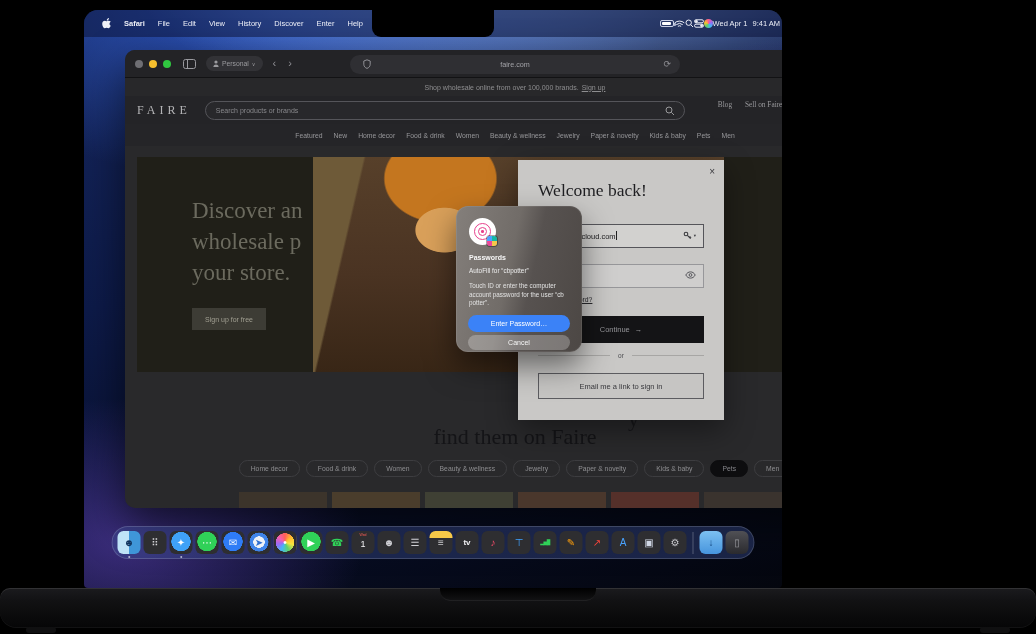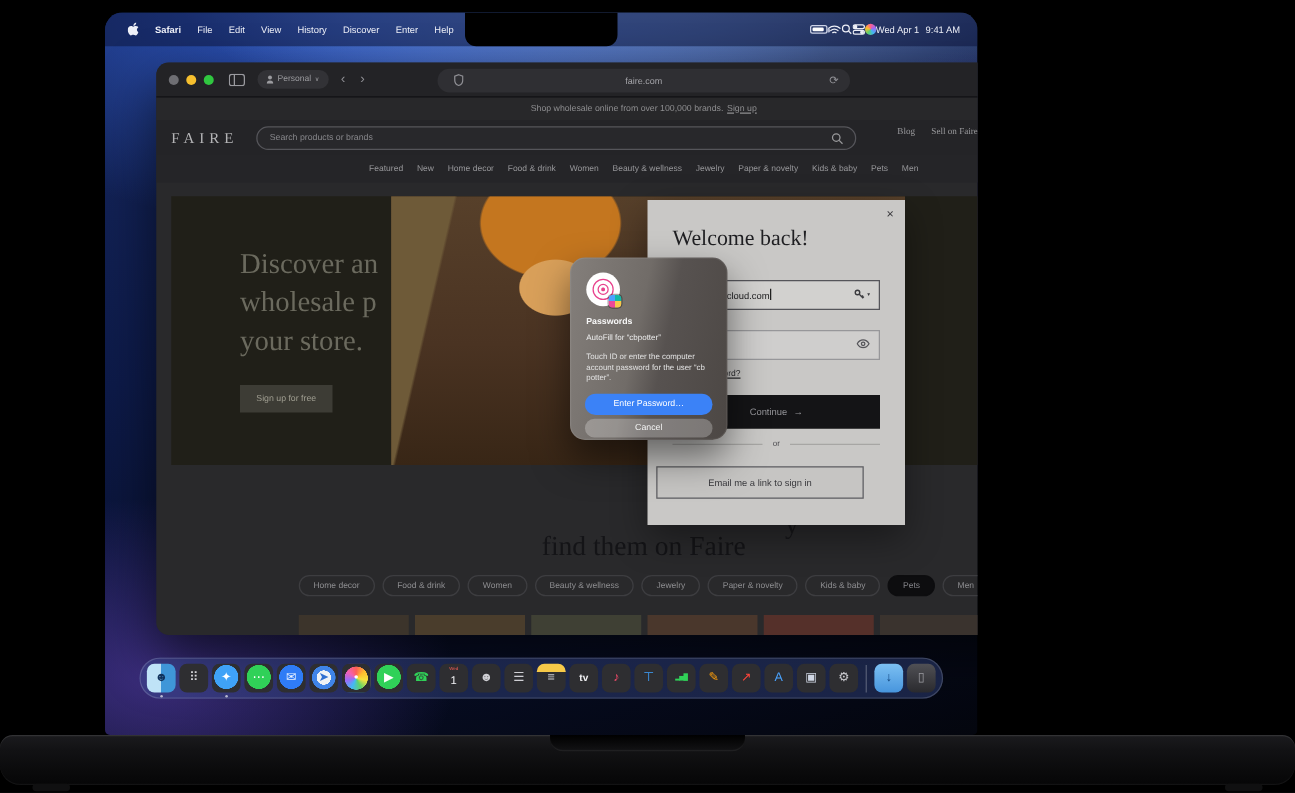--- a/index.html
+++ b/index.html
@@ -23,21 +23,21 @@
     background:linear-gradient(180deg,#000,#131315);box-shadow:inset 0 -1px 1px rgba(255,255,255,.07);}
   .foot{position:absolute;bottom:-5px;width:30px;height:6px;border-radius:3px;background:#101011;}
   .foot.l{left:26px;} .foot.r{right:26px;}
 
   
   .menubar{position:absolute;left:0;top:0;width:100%;height:27px;background:rgba(13,21,62,.55);
     display:flex;align-items:center;color:#eef0f8;font-size:7.5px;}
   .mb-left{display:flex;align-items:center;gap:13px;padding-left:18px;}
   .mb-item{white-space:nowrap;}
   .mb-item.b{font-weight:bold;}
-  .mb-right{margin-left:auto;display:flex;align-items:center;padding-right:14px;}
+  .mb-right{margin-left:auto;display:flex;align-items:center;padding-right:2px;}
   .notch{position:absolute;left:50%;transform:translateX(-50%);top:0;width:122px;height:27px;background:#000;border-radius:0 0 9px 9px;}
   .batt{position:relative;width:14px;height:7px;border:1px solid rgba(235,240,255,.85);border-radius:2px;}
   .batt i{position:absolute;left:1px;top:1px;bottom:1px;width:9px;background:#fff;border-radius:1px;}
   .batt u{position:absolute;right:-3px;top:2px;width:2px;height:3px;background:rgba(235,240,255,.7);border-radius:0 1px 1px 0;}
   .clock{display:flex;gap:5px;white-space:nowrap;}
 
   
   .win{position:absolute;left:41px;top:40px;width:780px;height:458px;border-radius:10px;background:#29292b;
     box-shadow:0 18px 42px rgba(0,0,0,.55);overflow:hidden;}
   .toolbar{position:relative;height:28px;background:#232326;border-bottom:1px solid #121214;display:flex;align-items:center;}
@@ -101,21 +101,21 @@
   .field{position:absolute;left:20px;width:166px;height:24px;background:#d2d1cf;display:flex;align-items:center;}
   .f-email{top:64px;border:1px solid #55555a;}
   .f-pass{top:104px;border:1px solid #97979a;background:#cfcecd;}
   .f-email .val{margin-left:6px;font-size:7.5px;color:#1c1c1e;white-space:nowrap;}
   .caret{display:inline-block;width:1px;height:9px;background:#222;vertical-align:-1px;}
   .f-ic{position:absolute;right:7px;top:6px;display:flex;align-items:center;gap:2px;color:#3a3a3e;}
   .forgot{position:absolute;left:20px;top:136px;font-size:6.8px;color:#2b2b2e;text-decoration:underline;}
   .m-continue{position:absolute;left:20px;top:156px;width:166px;height:27px;background:#141416;color:#949498;font-size:7.5px;display:flex;align-items:center;justify-content:center;gap:5px;}
   .m-or{position:absolute;left:20px;top:192px;width:166px;display:flex;align-items:center;gap:8px;color:#4c4c50;font-size:6.5px;}
   .m-or:before,.m-or:after{content:"";flex:1;height:1px;background:#a7a6a4;}
-  .m-magic{position:absolute;left:7px;top:213px;width:166px;height:26px;border:1px solid #5c5c60;color:#39393d;font-size:7.5px;display:flex;align-items:center;justify-content:center;background:#c6c5c3;}
+  .m-magic{position:absolute;left:20px;top:213px;width:166px;height:26px;border:1px solid #5c5c60;color:#39393d;font-size:7.5px;display:flex;align-items:center;justify-content:center;background:#c6c5c3;}
 
   
   .tid{position:absolute;left:331px;top:156px;width:126px;height:146px;border-radius:12px;z-index:20;
     background:linear-gradient(102deg,#847f7b 0%,#716c68 42%,#575250 58%,#4c4744 100%);
     box-shadow:0 14px 30px rgba(0,0,0,.5), inset 0 0 0 1px rgba(255,255,255,.08);}
   .fp{position:absolute;left:13px;top:12px;width:27px;height:27px;border-radius:50%;background:#fff;display:flex;align-items:center;justify-content:center;}
   .fp .r1{width:17px;height:17px;border-radius:50%;border:1.6px solid #e8418c;display:flex;align-items:center;justify-content:center;}
   .fp .r2{width:9px;height:9px;border-radius:50%;border:1.6px solid #e8418c;display:flex;align-items:center;justify-content:center;}
   .fp .r3{width:2.5px;height:2.5px;border-radius:50%;background:#e8418c;}
   .fp-badge{position:absolute;left:31px;top:30px;width:10px;height:10px;border-radius:3px;background:conic-gradient(#14b8a6 0 25%, #f5c84b 25% 50%, #ec4899 50% 75%, #4aa3ff 75% 100%);box-shadow:0 0 0 1px rgba(0,0,0,.35);}

